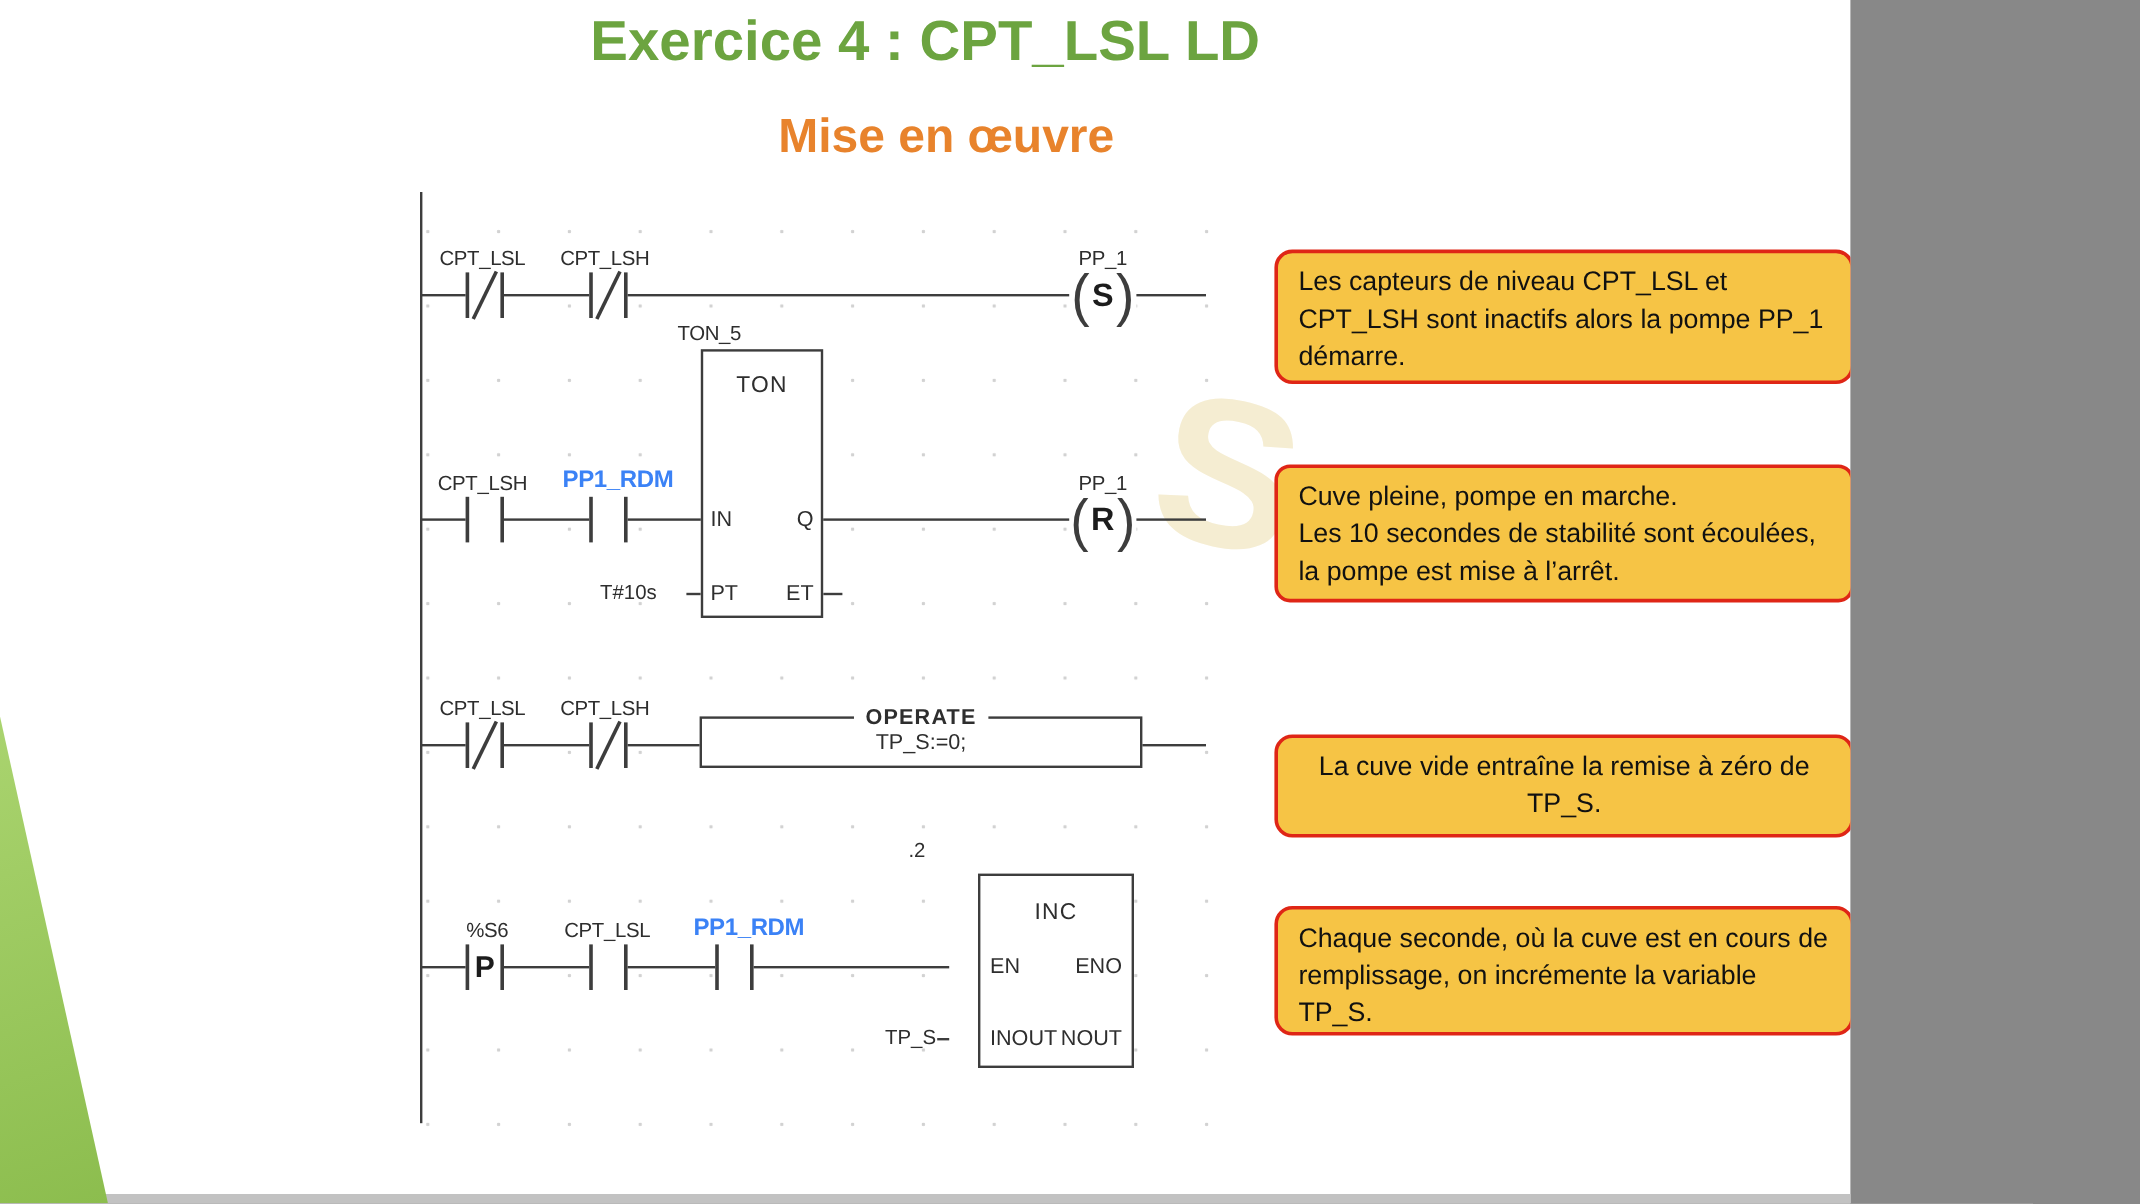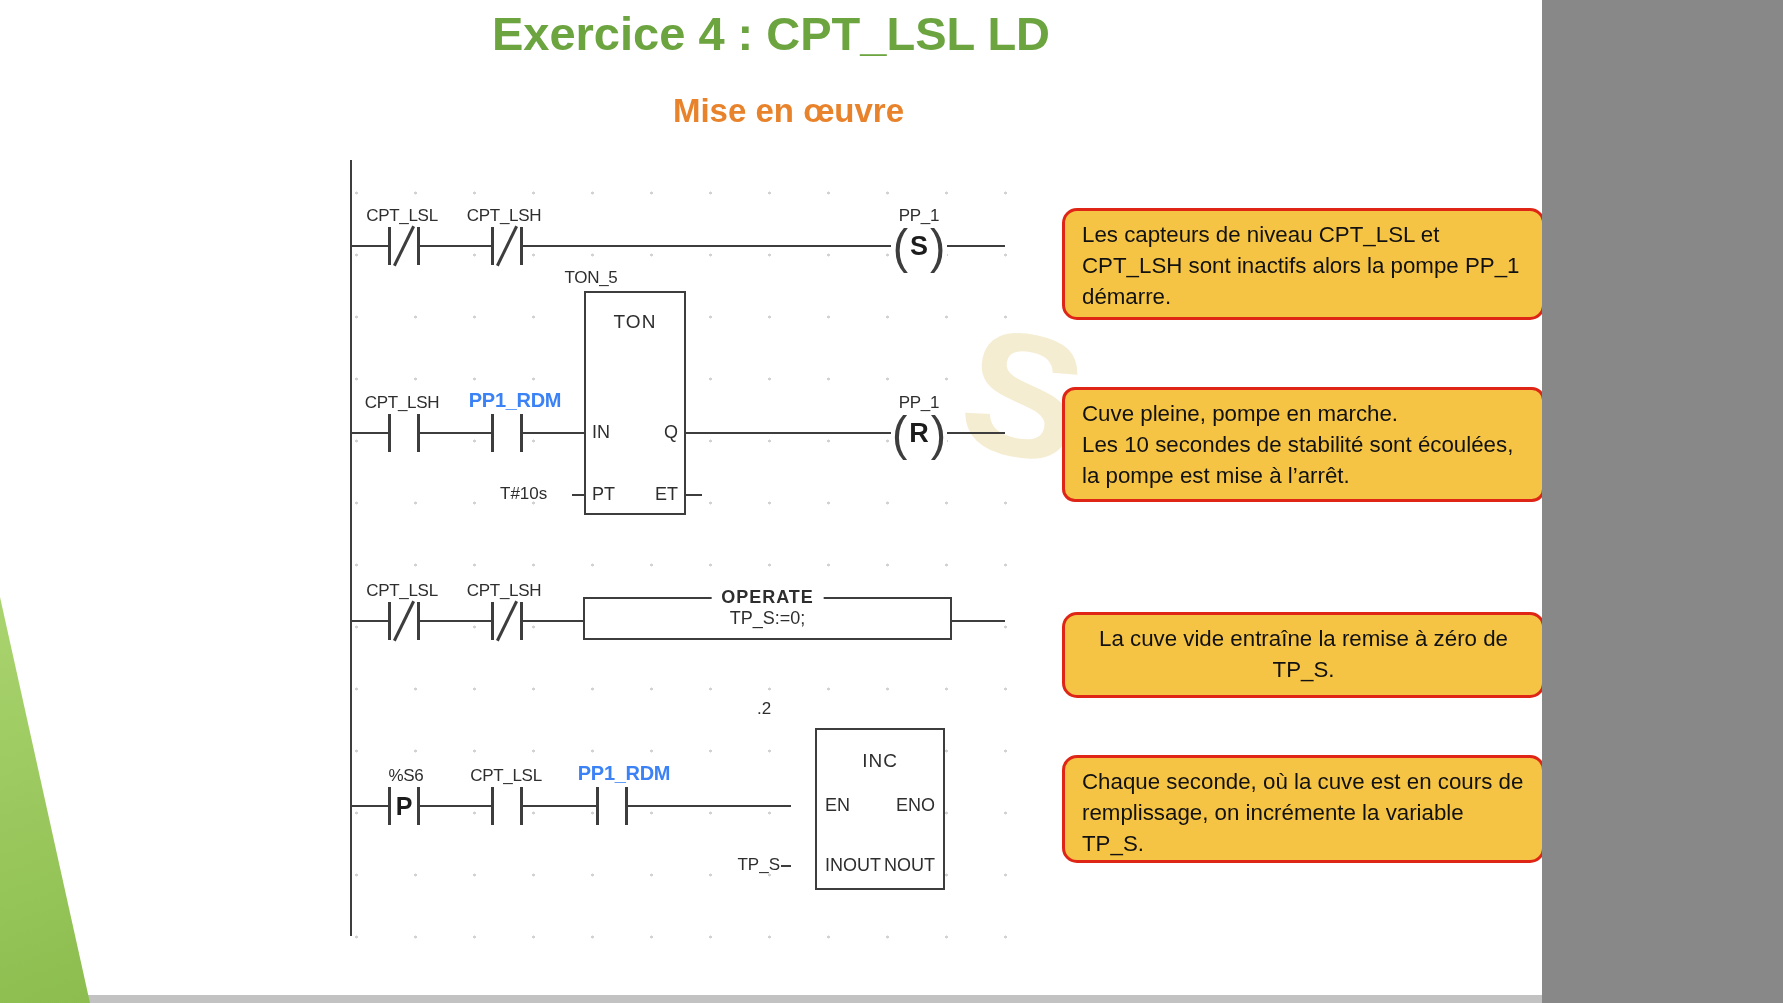--- a/index.html
+++ b/index.html
@@ -10,21 +10,21 @@
     --ladder-line:#3D3D3D;
     --accent-green:#9CC95C;
   }
   html,body{margin:0;padding:0;background:#888;}
   body{font-family:"Liberation Sans", sans-serif;}
   .slide{position:relative;width:1542px;height:1003px;background:#fff;overflow:hidden;}
 
   .title{position:absolute;top:6px;left:0;width:100%;text-align:center;
          font-size:47px;font-weight:700;color:var(--title-green);letter-spacing:0px;}
   .subtitle{position:absolute;top:92px;left:0;width:1577px;text-align:center;
-         font-size:33px;font-weight:700;color:var(--subtitle-orange);}
+         font-size:40px;font-weight:700;color:var(--subtitle-orange);}
 
   
   .ladder-grid{position:absolute;left:350px;top:160px;width:700px;height:780px;z-index:0;
     background-image:radial-gradient(circle,#ADADAD 1.3px,transparent 1.7px);
     background-size:59px 62px;background-position:36px 2px;opacity:.55;}
   .watermark{position:absolute;left:965px;top:295px;z-index:0;font-size:175px;font-weight:700;
     color:#F5EDD2;transform:rotate(12deg);user-select:none;}
   .hline{position:absolute;height:2px;background:var(--ladder-line);z-index:1;}
   .vline{position:absolute;width:2px;background:var(--ladder-line);z-index:1;}
 

